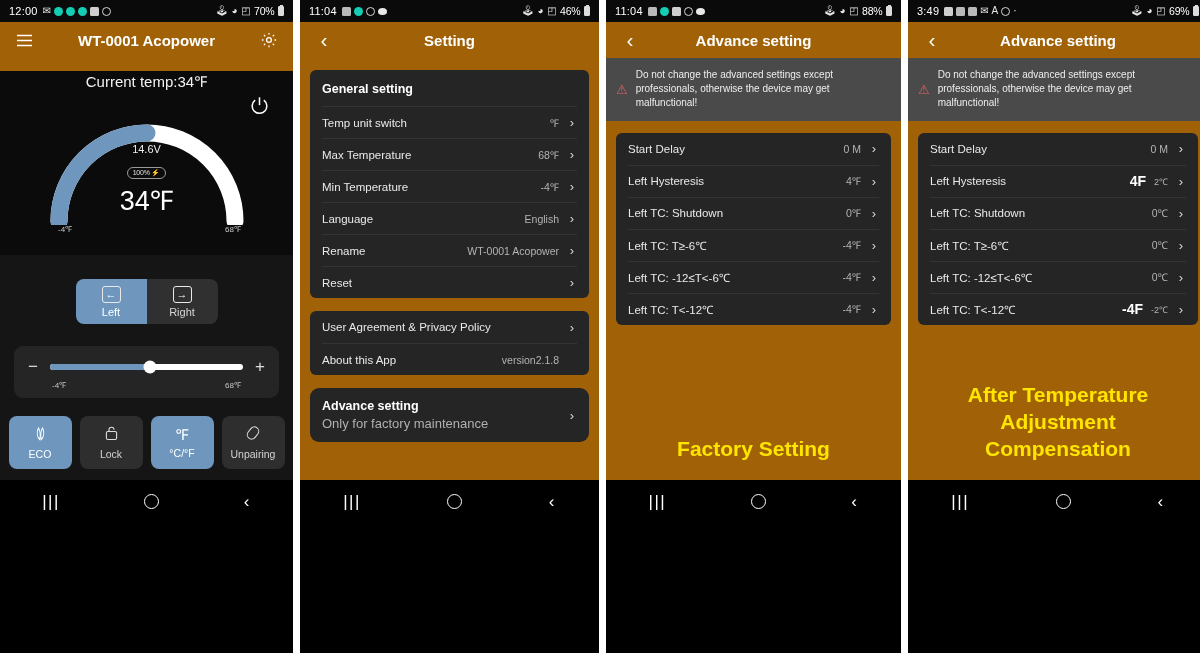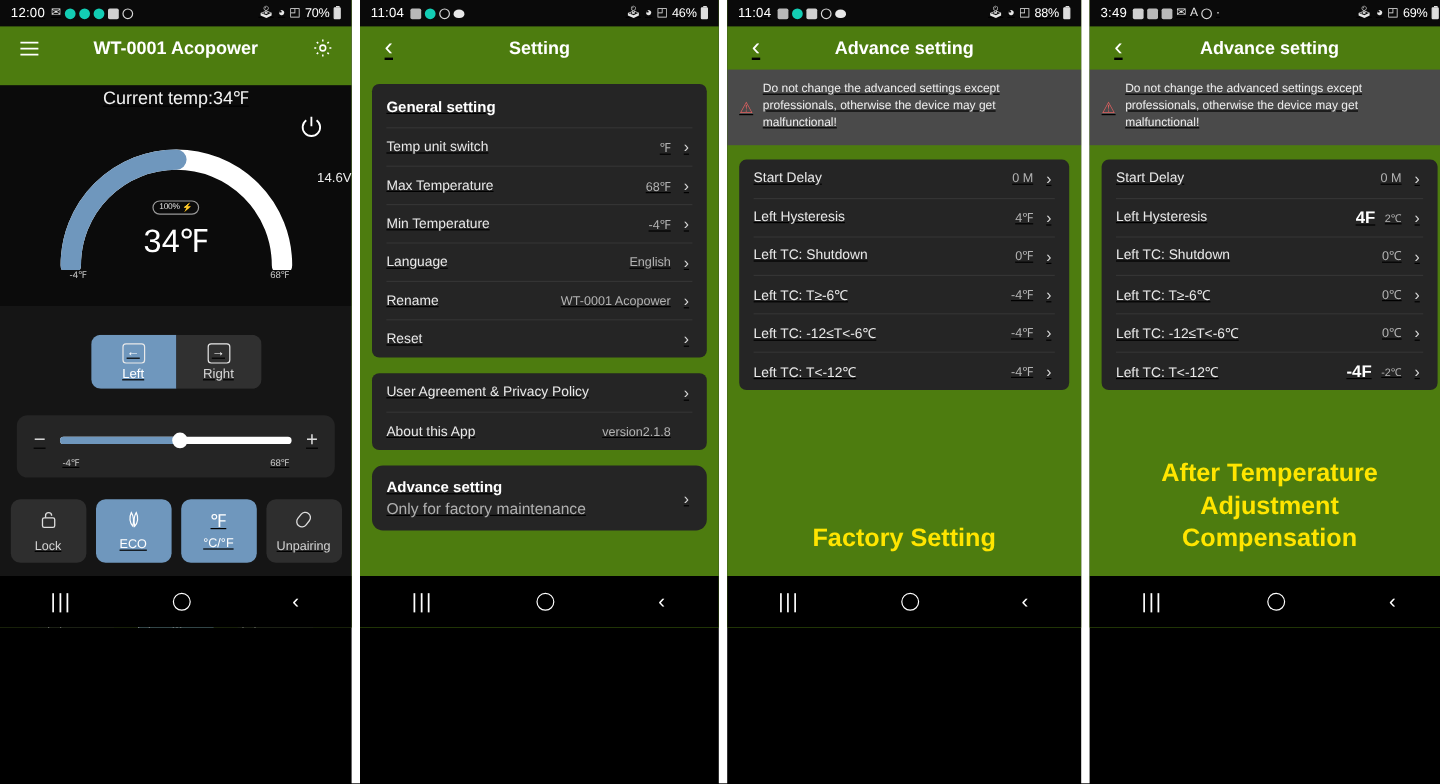--- a/index.html
+++ b/index.html
@@ -7,24 +7,23 @@
     width: 1200px; height: 653px;
     background: #000;
     font-family: "Liberation Sans", sans-serif;
     overflow: hidden;
   }
   .stage { position: relative; width: 1200px; height: 653px; display: flex; }
 
   .panel {
     position: relative;
     height: 523px;
-    background: #4d7c0f;
+    background: #a16207;
     overflow: hidden;
     flex: 0 0 auto;
-    text-decoration: underline;
   }
   .panel.p1 { width: 293px; }
   .divider { flex: 0 0 7px; background: #ffffff; height: 653px; }
   .panel.p2 { width: 299px; }
   .panel.p3 { width: 295px; }
   .panel.p4 { width: 300px; }
 
   
   .statusbar {
     height: 22px; display: flex; align-items: center;
@@ -67,21 +66,21 @@
   }
   .ic-right { margin-left: auto; }
 
   
   .p1-top { background: #0b0b0b; padding-bottom: 12px; }
   .cur-temp { text-align: center; color: #f2f2f2; font-size: 15px; margin-top: 13px; }
   .gauge-wrap { position: relative; height: 148px; margin-top: 4px; }
   .power-btn { position: absolute; right: 22px; top: 0px; }
   .gauge-svg { position: absolute; left: 50%; transform: translateX(-50%); top: 4px; }
   .gauge-volt {
-    position: absolute; width: 100%; text-align: right; top: 48px;
+    position: absolute; width: 100%; text-align: center; top: 48px;
     color: #ededed; font-size: 11px;
   }
   .gauge-badge {
     position: absolute; width: 100%; text-align: center; top: 66px;
   }
   .gauge-badge span {
     display: inline-flex; align-items: center; gap: 2px;
     border: 1px solid #9a9a9a; border-radius: 7px;
     padding: 1px 5px; font-size: 7px; color: #e2e2e2; letter-spacing: -.2px;
   }
@@ -294,37 +293,37 @@
           </span>
           <span class="sl-ic">+</span>
         </div>
         <div class="slider-labels">
           <span>-4℉</span>
           <span>68℉</span>
         </div>
       </div>
 
       <div class="tiles">
+        <div class="tile active">
+          <span class="ti">
+            <svg width="17" height="15" viewBox="0 0 24 22" fill="none" stroke="#fff" stroke-width="1.5">
+              <path d="M11 20C7 16 6 9 9 3c3 5 3 12 2 17z"></path>
+                <path d="M13 20c4-4 5-11 2-17-3 5-3 12-2 17z"></path>
+            </svg>
+          </span>
+          <span>ECO</span>
+        </div>
         <div class="tile">
           <span class="ti">
             <svg width="15" height="16" viewBox="0 0 20 22" fill="none" stroke="#ddd" stroke-width="1.5">
               <rect x="3" y="9" width="14" height="11" rx="2"></rect>
                 <path d="M6.5 9V6.5a3.5 3.5 0 0 1 7 0"></path>
             </svg>
           </span>
           <span>Lock</span>
-        </div>
-        <div class="tile active">
-          <span class="ti">
-            <svg width="17" height="15" viewBox="0 0 24 22" fill="none" stroke="#fff" stroke-width="1.5">
-              <path d="M11 20C7 16 6 9 9 3c3 5 3 12 2 17z"></path>
-                <path d="M13 20c4-4 5-11 2-17-3 5-3 12-2 17z"></path>
-            </svg>
-          </span>
-          <span>ECO</span>
         </div>
         <div class="tile active">
           <span class="ti">℉</span>
           <span>°C/°F</span>
         </div>
         <div class="tile">
           <span class="ti">
             <svg width="16" height="16" viewBox="0 0 22 22" fill="none" stroke="#ddd" stroke-width="1.5">
               <rect x="5" y="2" width="12" height="18" rx="6" transform="rotate(38 11 11)"></rect>
             </svg>

